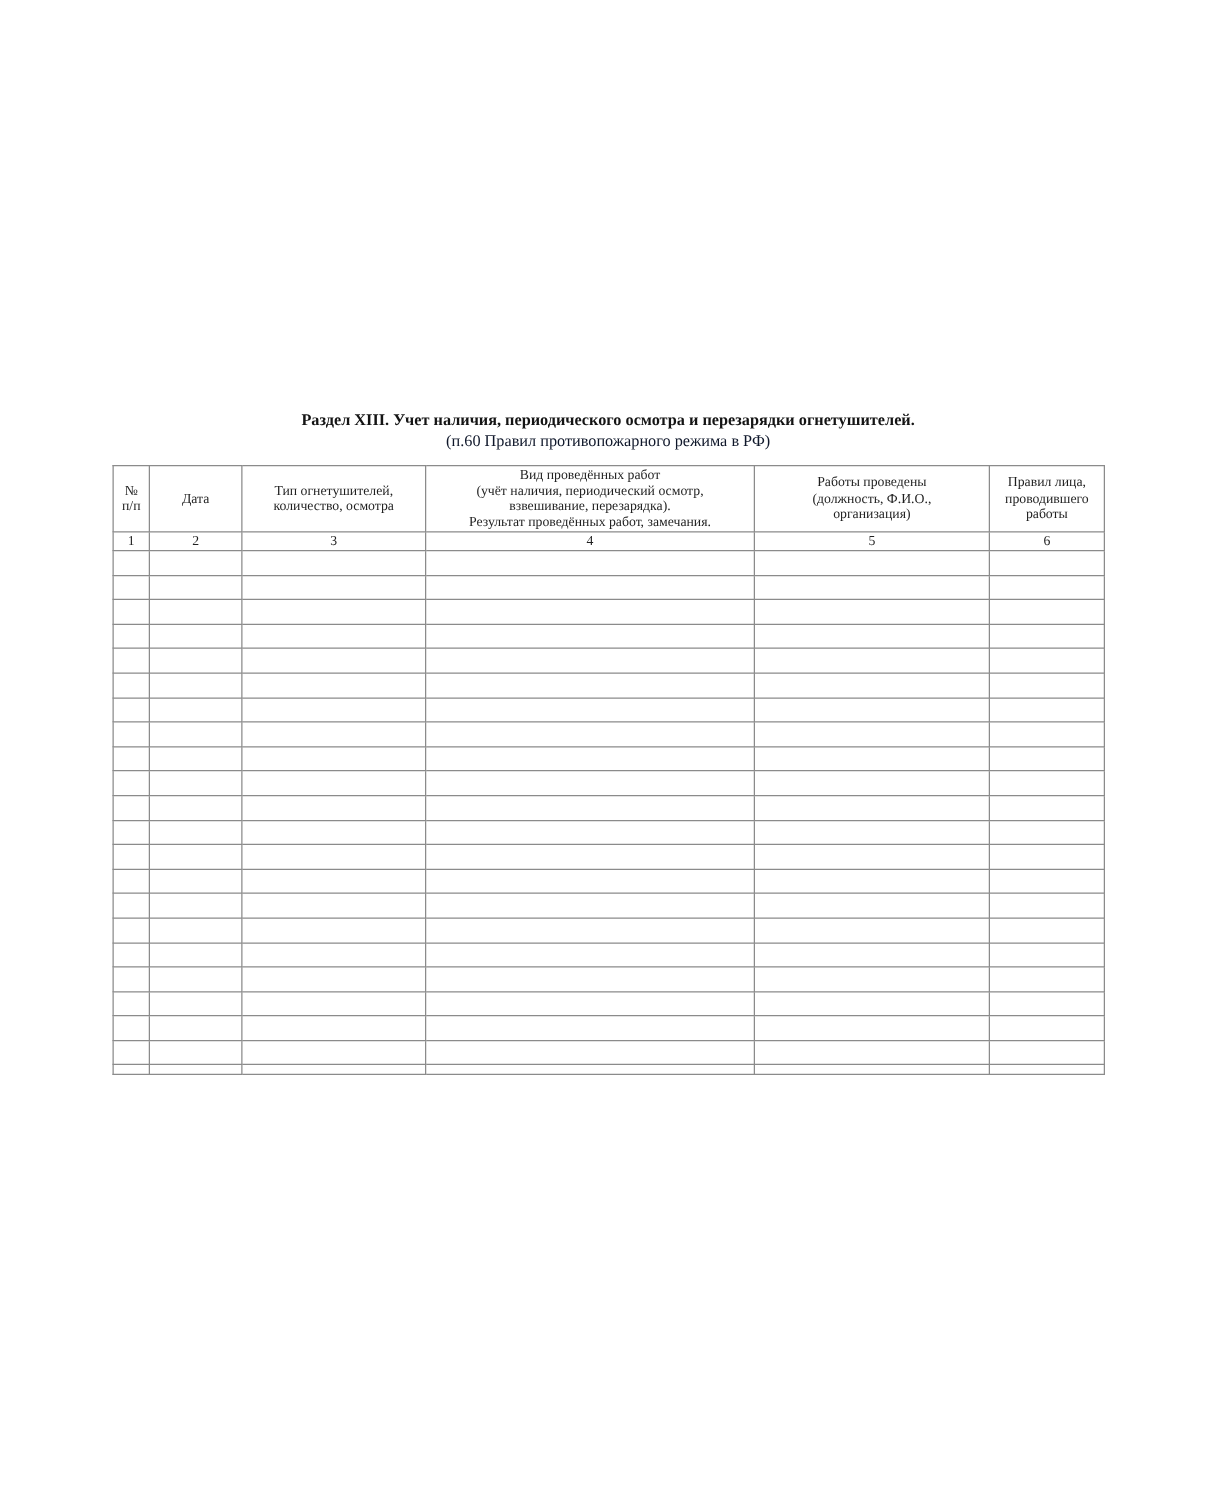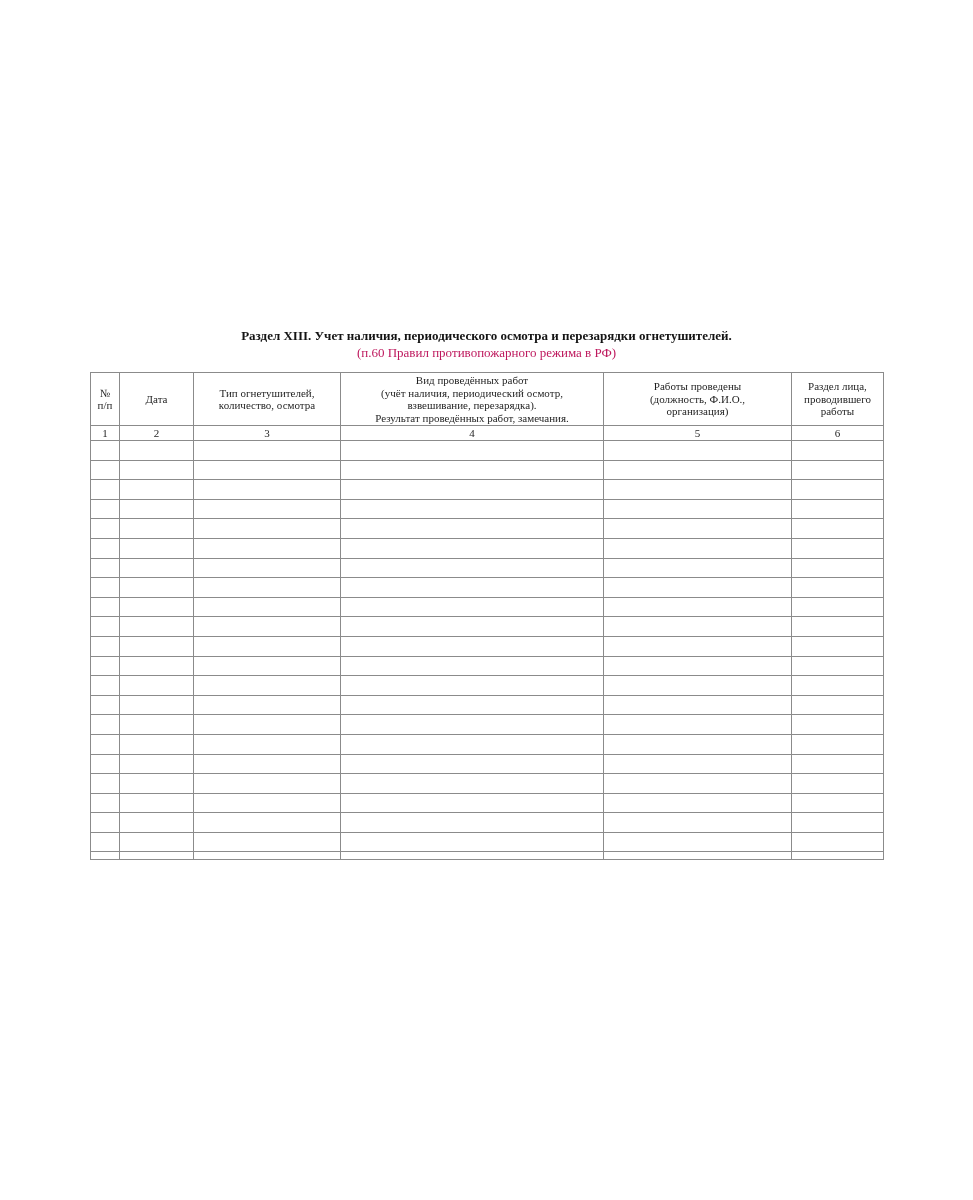--- a/index.html
+++ b/index.html
@@ -30,21 +30,21 @@
 
   .section-subtitle {
     position: absolute;
     top: 345px;
     left: 0;
     width: 973px;
     text-align: center;
     font-size: 13px;
     line-height: 16px;
     font-weight: normal;
-    color: #be185d;
+    color: #0f172a;
   }
 
   table.log-table {
     position: absolute;
     top: 372px;
     left: 90px;
     width: 793px;
     border-collapse: collapse;
     table-layout: fixed;
     background: #ffffff;
@@ -107,21 +107,21 @@
         <th>Дата</th>
         <th>Тип огнетушителей,
 количество, осмотра</th>
         <th>Вид проведённых работ
 (учёт наличия, периодический осмотр,
 взвешивание, перезарядка).
 Результат проведённых работ, замечания.</th>
         <th>Работы проведены
 (должность, Ф.И.О.,
 организация)</th>
-        <th>Раздел лица,
+        <th>Правил лица,
 проводившего
 работы</th>
       </tr>
       <tr class="numbers-row">
         <td>1</td>
         <td>2</td>
         <td>3</td>
         <td>4</td>
         <td>5</td>
         <td>6</td>

